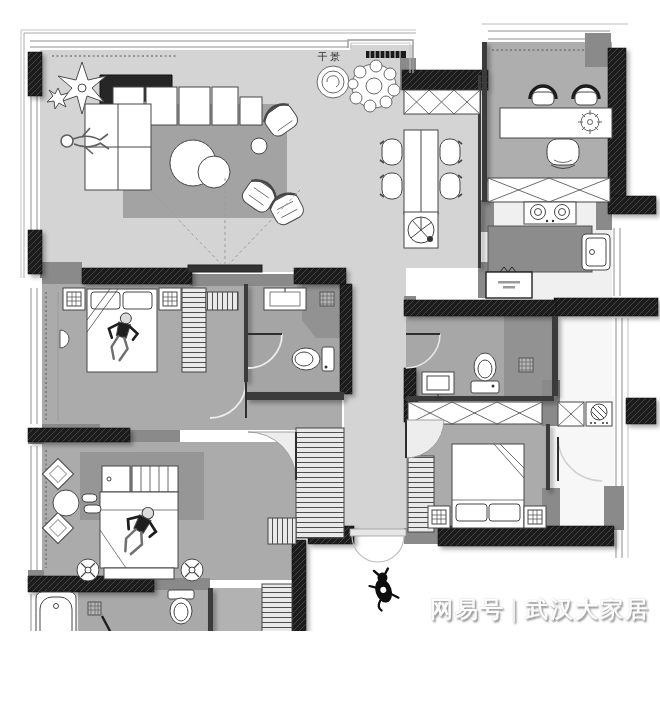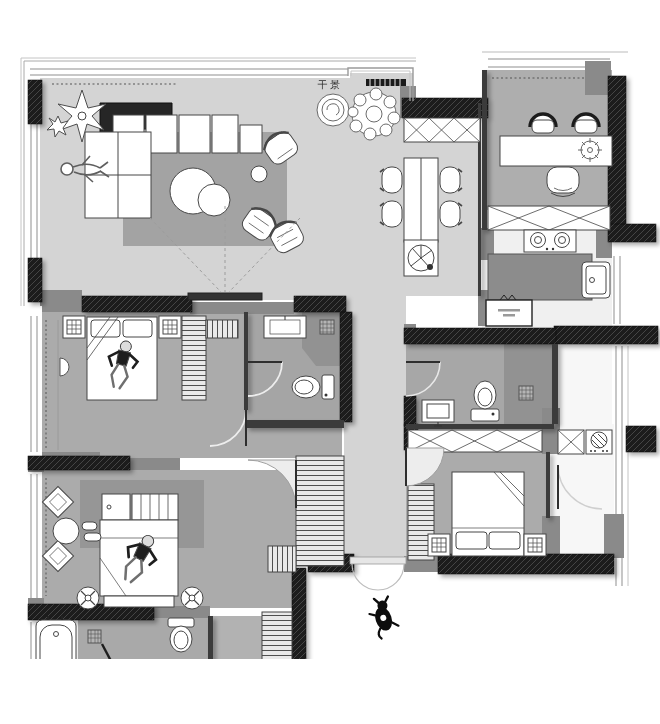--- a/index.html
+++ b/index.html
@@ -1,17 +1,17 @@
 <!DOCTYPE html>
 <html><head>
 <meta charset="utf-8">
 <style>
   html,body{margin:0;padding:0;background:#fff;}
   .stage{position:relative;width:660px;height:631px;background:#ffffff;overflow:hidden;
-         font-family:"Liberation Sans","DejaVu Sans",sans-serif;margin-top:28px;}
+         font-family:"Liberation Sans","DejaVu Sans",sans-serif;}
   svg{position:absolute;left:0;top:0;}
   .watermark{position:absolute;right:10px;bottom:6px;font-size:23px;font-weight:bold;
     color:rgba(255,255,255,.96);letter-spacing:2px;white-space:nowrap;
     text-shadow:1.5px 1.5px 2px rgba(90,90,90,.65),0 0 1px rgba(150,150,150,.5);}
   .watermark .div{font-weight:normal;color:rgba(245,245,245,.9);margin:0 6px;}
 </style>
 </head>
 <body>
 
 <div class="stage">
@@ -533,13 +533,16 @@
   <circle cx="3" cy="-11" r="5" fill="#0d0d0d"></circle>
   <path d="M0,-15 l-3,-5 M7,-14 l4,-4" stroke="#0d0d0d" stroke-width="2.4" stroke-linecap="round"></path>
   <path d="M-6,10 Q-12,16 -8,20" fill="none" stroke="#0d0d0d" stroke-width="2.2" stroke-linecap="round"></path>
   <circle cx="0" cy="1" r="3" fill="#fff"></circle>
   <path d="M7,8 l5,5 M-7,-4 l-5,-3" stroke="#0d0d0d" stroke-width="2.2" stroke-linecap="round"></path>
 </g>
 
 <text x="330" y="60" text-anchor="middle" font-size="10" letter-spacing="2.5" fill="#2b2b2b">干景</text>
 </svg>
 
+<div class="watermark">
+  <span>网易号</span><span class="div">|</span><span>武汉大家居</span>
 </div>
+</div>
 
 </body></html>

